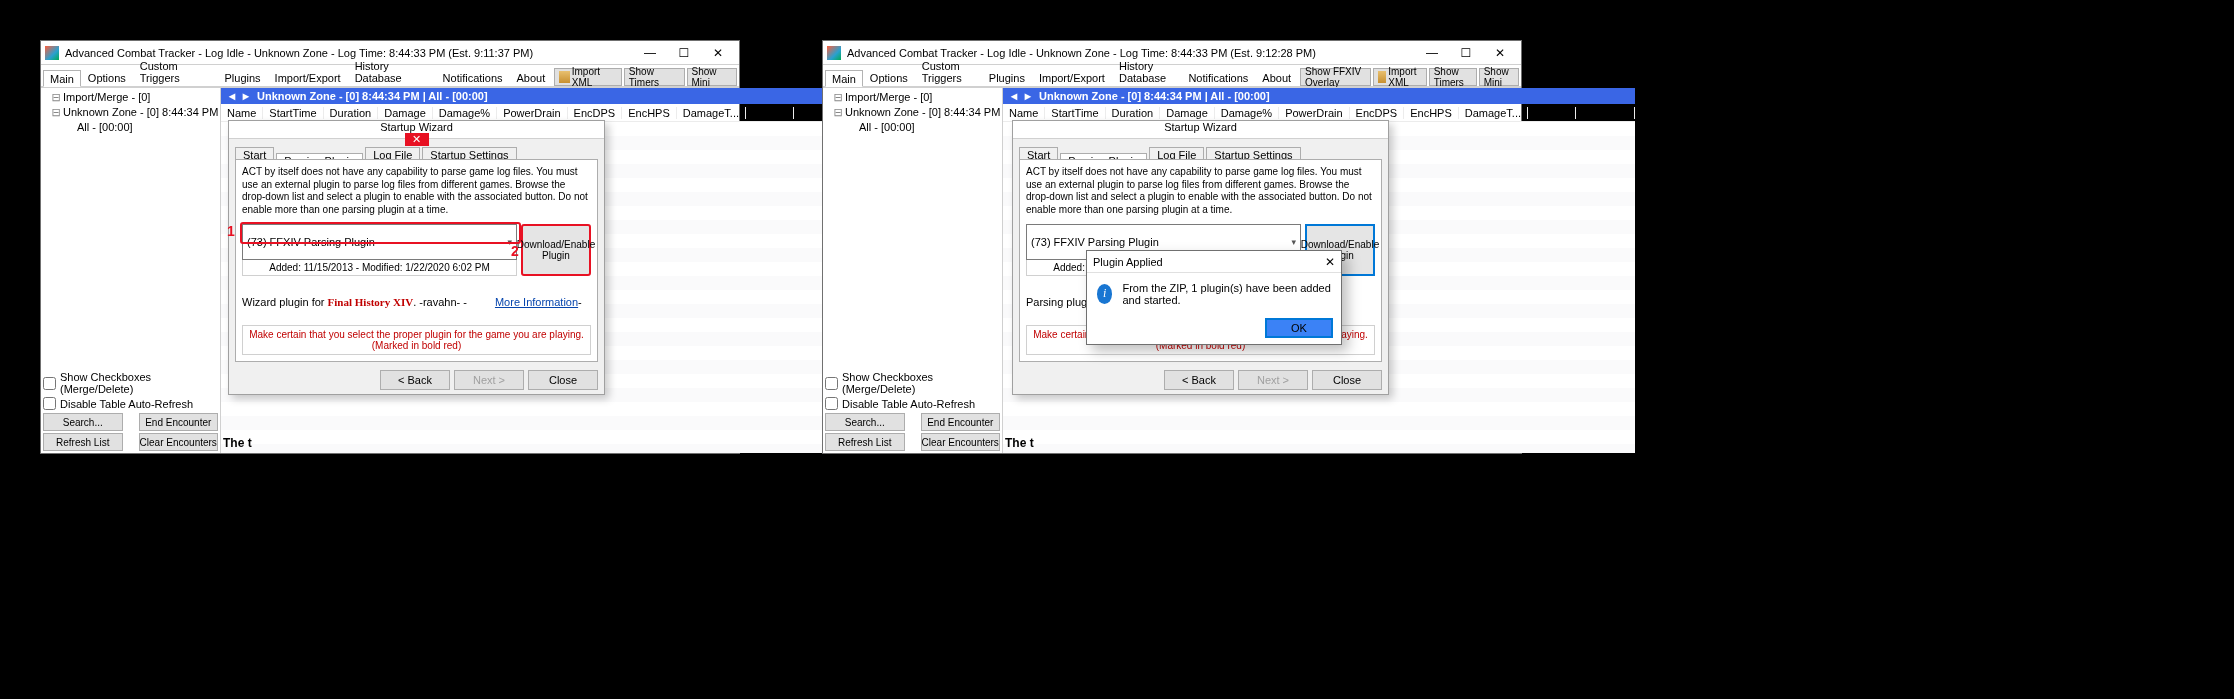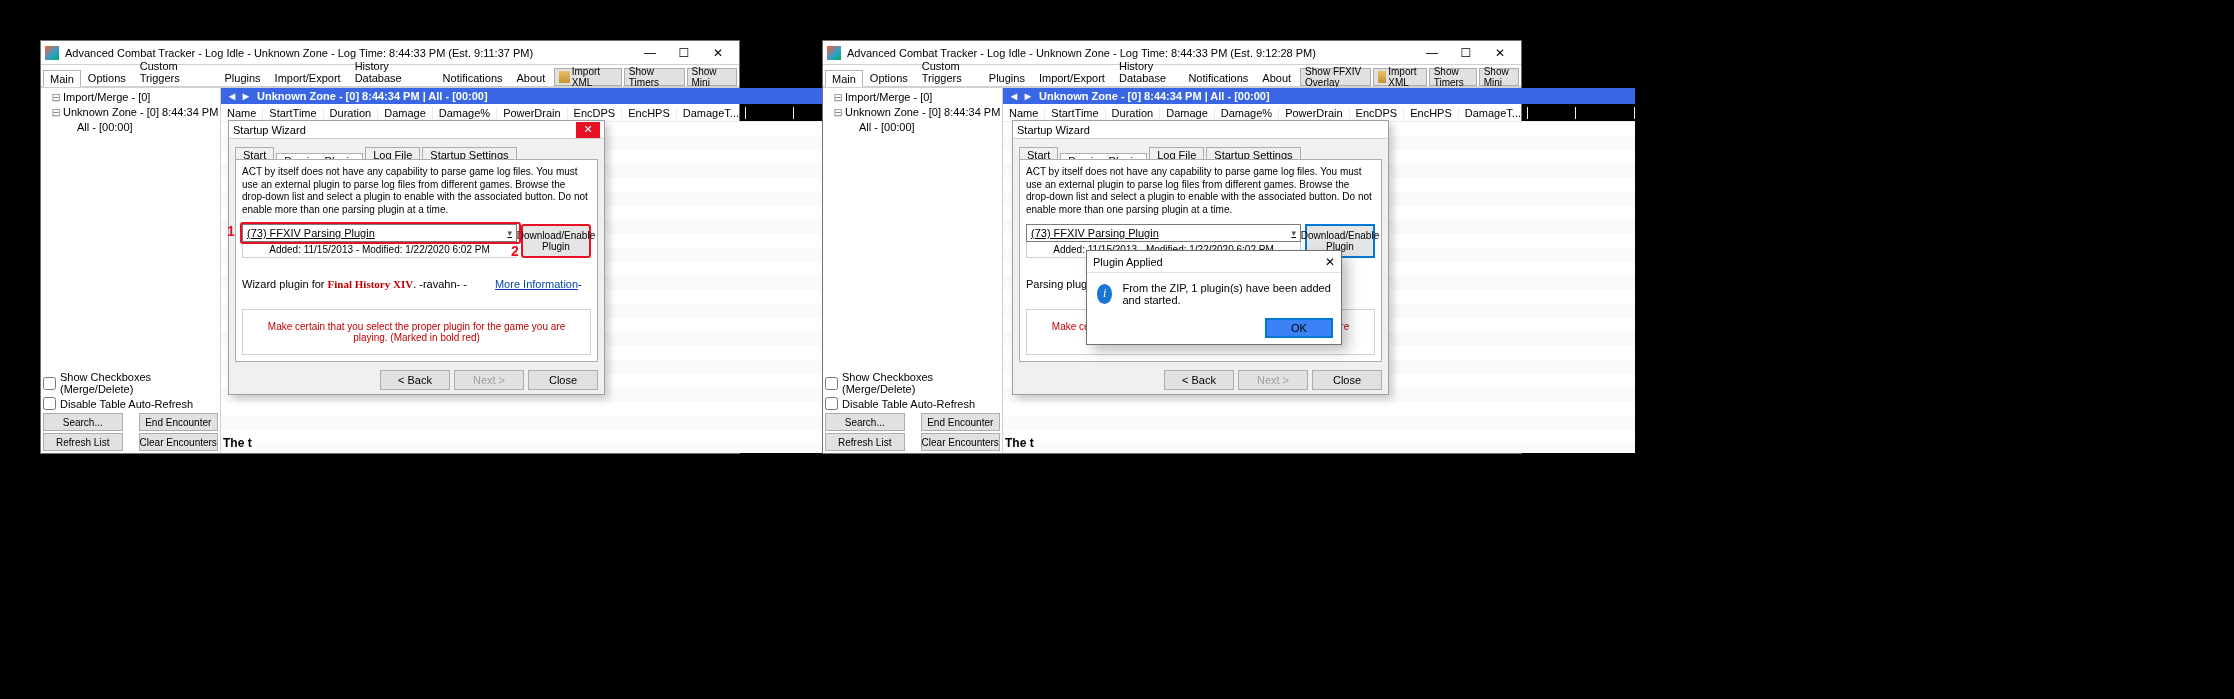--- a/index.html
+++ b/index.html
@@ -32,40 +32,40 @@
   .zone-bar { height:16px; background:#3a66e5; color:#fff; font-size:11px; display:flex; align-items:center; padding:0 4px; font-weight:bold;}
   .zone-bar .arrow { width:14px; text-align:center; font-weight:normal; }
   .col-headers { height:18px; display:flex; align-items:center; font-size:11px; border-bottom:1px solid #ececec;text-align:center;}
   .col-headers div { padding:0 6px; border-right:1px solid #ececec; white-space:nowrap; }
   .data-area { flex:1; position:relative; background:repeating-linear-gradient(#fff,#fff 14px,#fafafb 14px,#fafafb 28px); }
   .footer-placeholder { position:absolute; left:2px; bottom:0; height:20px; font-weight:bold; font-size:12px; color:#000; display:flex; align-items:center;}
   
   .wizard { position:absolute; width:377px; background:#f0f0f0; border:1px solid #a0a0a0; display:flex; flex-direction:column; font-size:11px; box-shadow:4px 4px 8px rgba(0,0,0,0.2);}
   .wizard.left { left:228px; top:120px; height:275px; }
   .wizard.right { left:1012px; top:120px; height:275px; }
-  .wiz-title { height:18px; display:flex; align-items:center; padding:0 4px; background:#fff; border-bottom:1px solid #d0d0d0;}
+  .wiz-title { height:18px; display:flex; align-items:center; padding:0 4px; background:#fff; border-bottom:1px solid #d0d0d0;flex-direction:column;}
   .wiz-title .txt { flex:1; }
   .wiz-close { width:24px; height:16px; background:#e81123; color:#fff; display:flex; align-items:center; justify-content:center; font-size:11px;}
   .wiz-tabs { display:flex; padding:8px 6px 0 6px; height:20px; }
   .wiz-tab { padding:1px 7px; border:1px solid #adadad; background:#f0f0f0; margin-right:2px; font-size:11px; border-bottom:none;}
   .wiz-tab.active { background:#fff; position:relative; top:6px;}
   .wiz-body { flex:1; background:#fff; margin:0 6px 4px 6px; border:1px solid #adadad; padding:6px; display:flex; flex-direction:column; position:relative;}
   .wiz-desc { font-size:10px; line-height:1.25; margin-bottom:8px;}
   .plugin-row { display:flex; gap:4px; }
   .plugin-select { flex:1; display:flex; flex-direction:column;}
-  .sel-box { border:1px solid #7a7a7a; height:18px; display:flex; align-items:center; padding:8px 4px; font-size:11px; background:#fff;text-decoration:underline;}
+  .sel-box { border:1px solid #7a7a7a; height:18px; display:flex; align-items:center; padding:17px 4px; font-size:11px; background:#fff;}
   .sel-box .chev { margin-left:auto; font-size:9px; color:#555;}
   .meta-line { border:1px solid #d0d0d0; border-top:none; height:16px; display:flex; align-items:center; justify-content:center; font-size:10px;}
   .dl-btn { width:70px; border:1px solid #adadad; background:#e5e5e5; font-size:10px; display:flex; align-items:center; justify-content:center; text-align:center; line-height:1.1;}
   .red-highlight-1 { position:absolute; border:2px solid #e81123; border-radius:3px; pointer-events:none;}
   .num-badge { position:absolute; width:14px; height:14px; color:#e81123; font-weight:bold; font-size:14px; display:flex; align-items:center; justify-content:center;}
   .plugin-info { margin-top:20px; font-size:11px; }
   .plugin-info .game { color:#c00000; font-weight:bold; font-family: "Times New Roman", serif; }
   .plugin-info .link { color:#0645ad; text-decoration:underline;padding-left:28px; }
-  .wiz-warning { color:#c00000; text-align:center; font-size:10px; padding:11px; border:1px solid #d0d0d0; margin-top:auto;}
+  .wiz-warning { color:#c00000; text-align:center; font-size:10px; padding:3px; border:1px solid #d0d0d0; margin-top:auto;}
   .wiz-buttons { display:flex; justify-content:flex-end; gap:4px; padding:4px 6px;}
   .wbtn { width:70px; height:20px; border:1px solid #adadad; background:#e1e1e1; font-size:11px; display:flex; align-items:center; justify-content:center;}
   .wbtn.disabled { color:#a0a0a0; }
   
   .applied-popup { position:absolute; width:256px; height:95px; background:#fff; border:1px solid #707070; box-shadow:6px 6px 12px rgba(0,0,0,0.25); display:flex; flex-direction:column;}
   .applied-title { height:22px; display:flex; align-items:center; padding:0 6px; font-size:11px; border-bottom:1px solid #e0e0e0;}
   .applied-title .x { margin-left:auto; font-size:12px; }
   .applied-body { flex:1; display:flex; align-items:center; padding:4px 10px; font-size:11px;}
   .info-icon { width:20px; height:20px; border-radius:50%; background:#1976d2; color:#fff; display:flex; align-items:center; justify-content:center; margin-right:10px; font-style:italic; font-family:serif; font-size:12px;}
   .applied-btns { display:flex; justify-content:flex-end; padding:4px 8px 6px 8px;}

